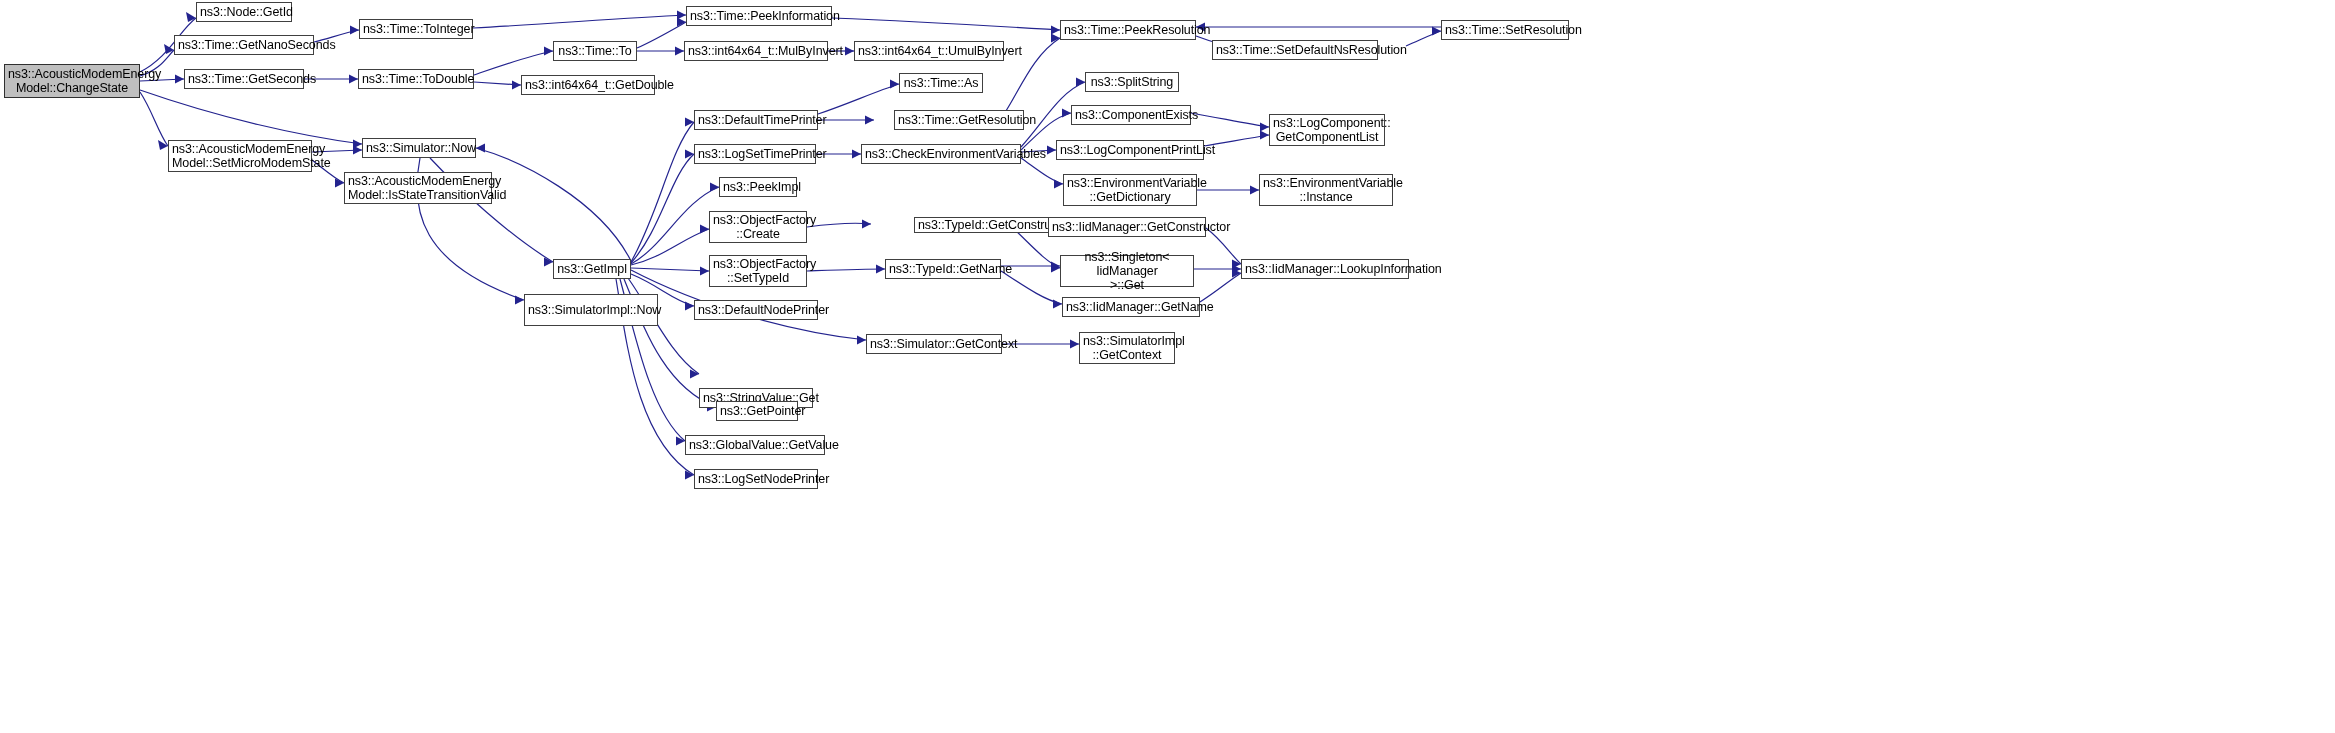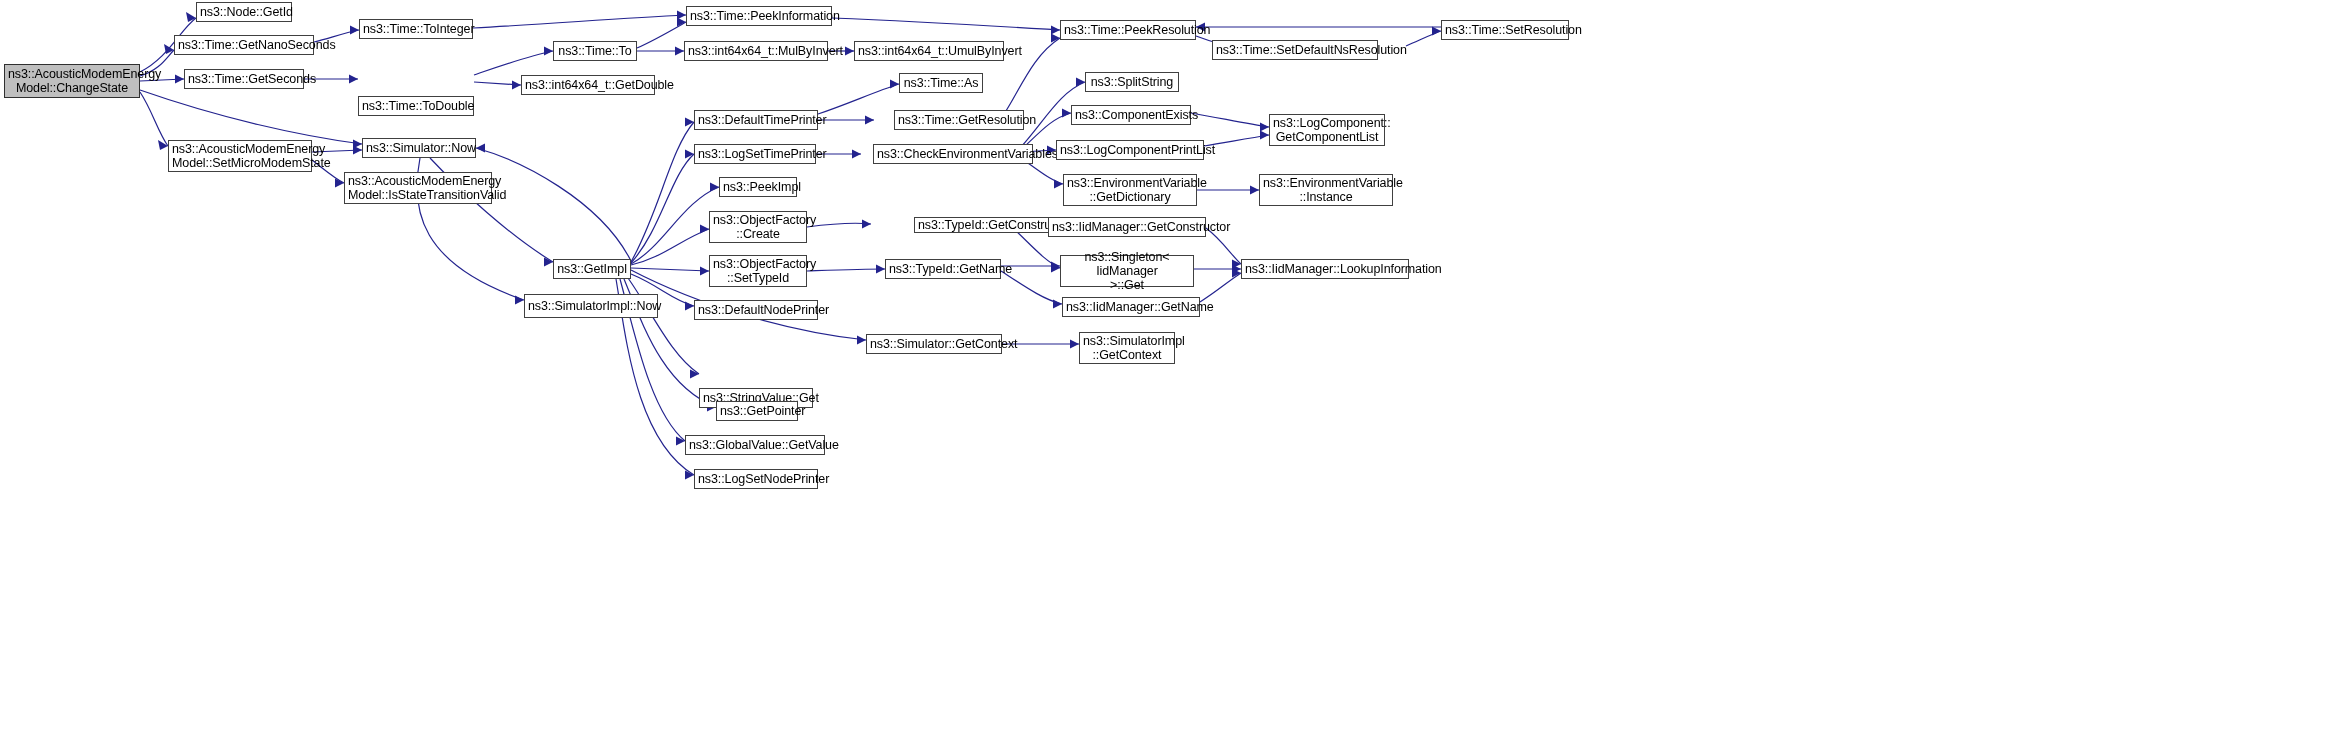--- a/index.html
+++ b/index.html
@@ -140,21 +140,21 @@
       <polygon points="1070,339.5 1070,348.5 1079,344" fill="#23238e"></polygon>
     </svg>
 <div class="node root" style="left: 4px; top: 64px; width: 136px; height: 34px;"><span>ns3::AcousticModemEnergy
 Model::ChangeState</span></div>
     <div class="node" style="left: 196px; top: 2px; width: 96px; height: 20px;"><span>ns3::Node::GetId</span></div>
     <div class="node" style="left: 174px; top: 35px; width: 140px; height: 20px;"><span>ns3::Time::GetNanoSeconds</span></div>
     <div class="node" style="left: 184px; top: 69px; width: 120px; height: 20px;"><span>ns3::Time::GetSeconds</span></div>
     <div class="node" style="left: 168px; top: 140px; width: 144px; height: 32px;"><span>ns3::AcousticModemEnergy
 Model::SetMicroModemState</span></div>
     <div class="node" style="left: 359px; top: 19px; width: 114px; height: 20px;"><span>ns3::Time::ToInteger</span></div>
-    <div class="node" style="left: 358px; top: 69px; width: 116px; height: 20px; margin-top: 27px;"><span>ns3::Time::ToDouble</span></div>
+    <div class="node" style="left: 358px; top: 69px; width: 116px; height: 20px;"><span>ns3::Time::ToDouble</span></div>
     <div class="node" style="left: 362px; top: 138px; width: 114px; height: 20px;"><span>ns3::Simulator::Now</span></div>
     <div class="node" style="left: 344px; top: 172px; width: 148px; height: 32px;"><span>ns3::AcousticModemEnergy
 Model::IsStateTransitionValid</span></div>
     <div class="node" style="left: 553px; top: 41px; width: 84px; height: 20px;"><span>ns3::Time::To</span></div>
     <div class="node" style="left: 521px; top: 75px; width: 134px; height: 20px;"><span>ns3::int64x64_t::GetDouble</span></div>
     <div class="node" style="left: 686px; top: 6px; width: 146px; height: 20px;"><span>ns3::Time::PeekInformation</span></div>
     <div class="node" style="left: 684px; top: 41px; width: 144px; height: 20px;"><span>ns3::int64x64_t::MulByInvert</span></div>
     <div class="node" style="left: 854px; top: 41px; width: 150px; height: 20px;"><span>ns3::int64x64_t::UmulByInvert</span></div>
     <div class="node" style="left: 1060px; top: 20px; width: 136px; height: 20px;"><span>ns3::Time::PeekResolution</span></div>
     <div class="node" style="left: 1212px; top: 40px; width: 166px; height: 20px;"><span>ns3::Time::SetDefaultNsResolution</span></div>
@@ -165,24 +165,24 @@
     <div class="node" style="left: 709px; top: 211px; width: 98px; height: 32px;"><span>ns3::ObjectFactory
 ::Create</span></div>
     <div class="node" style="left: 709px; top: 255px; width: 98px; height: 32px;"><span>ns3::ObjectFactory
 ::SetTypeId</span></div>
     <div class="node" style="left: 694px; top: 300px; width: 124px; height: 20px;"><span>ns3::DefaultNodePrinter</span></div>
     <div class="node" style="left: 699px; top: 368px; width: 114px; height: 20px; margin-top: 20px;"><span>ns3::StringValue::Get</span></div>
     <div class="node" style="left: 716px; top: 401px; width: 82px; height: 20px;"><span>ns3::GetPointer</span></div>
     <div class="node" style="left: 685px; top: 435px; width: 140px; height: 20px;"><span>ns3::GlobalValue::GetValue</span></div>
     <div class="node" style="left: 694px; top: 469px; width: 124px; height: 20px;"><span>ns3::LogSetNodePrinter</span></div>
     <div class="node" style="left: 553px; top: 259px; width: 78px; height: 20px;"><span>ns3::GetImpl</span></div>
-    <div class="node" style="left: 524px; top: 294px; width: 134px; height: 24px;"><span>ns3::SimulatorImpl::Now</span></div>
+    <div class="node" style="left: 524px; top: 294px; width: 134px; height: 32px;"><span>ns3::SimulatorImpl::Now</span></div>
     <div class="node" style="left: 899px; top: 73px; width: 84px; height: 20px;"><span>ns3::Time::As</span></div>
     <div class="node" style="left: 874px; top: 110px; width: 130px; height: 20px; margin-left: 20px;"><span>ns3::Time::GetResolution</span></div>
-    <div class="node" style="left: 861px; top: 144px; width: 160px; height: 20px; margin-left: 12px;"><span>ns3::CheckEnvironmentVariables</span></div>
+    <div class="node" style="left: 861px; top: 144px; width: 160px; height: 20px;"><span>ns3::CheckEnvironmentVariables</span></div>
     <div class="node" style="left: 1085px; top: 72px; width: 94px; height: 20px;"><span>ns3::SplitString</span></div>
     <div class="node" style="left: 1071px; top: 105px; width: 120px; height: 20px;"><span>ns3::ComponentExists</span></div>
     <div class="node" style="left: 1056px; top: 140px; width: 148px; height: 20px;"><span>ns3::LogComponentPrintList</span></div>
     <div class="node" style="left: 1063px; top: 174px; width: 134px; height: 32px;"><span>ns3::EnvironmentVariable
 ::GetDictionary</span></div>
     <div class="node" style="left: 1269px; top: 114px; width: 116px; height: 32px;"><span>ns3::LogComponent::
 GetComponentList</span></div>
     <div class="node" style="left: 1259px; top: 174px; width: 134px; height: 32px;"><span>ns3::EnvironmentVariable
 ::Instance</span></div>
     <div class="node" style="left: 914px; top: 217px; width: 144px; height: 16px;"><span>ns3::TypeId::GetConstructor</span></div>

